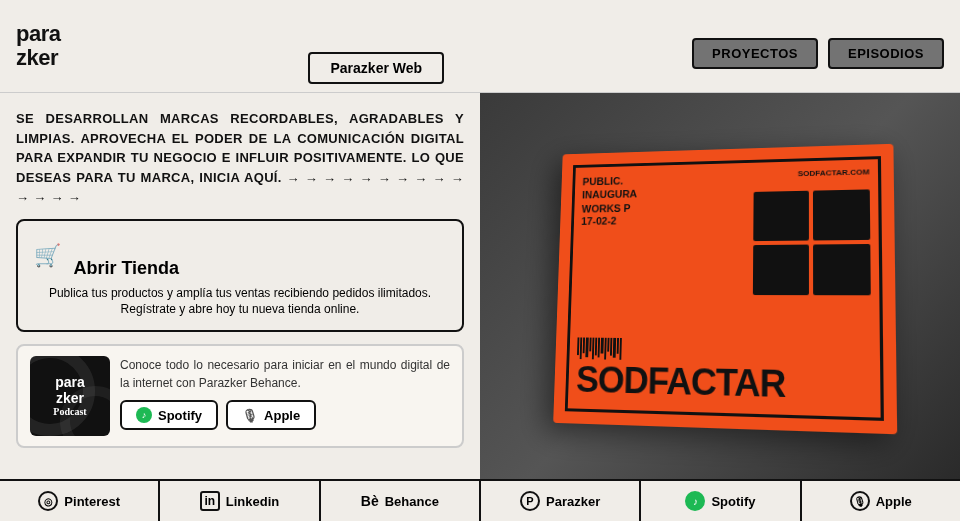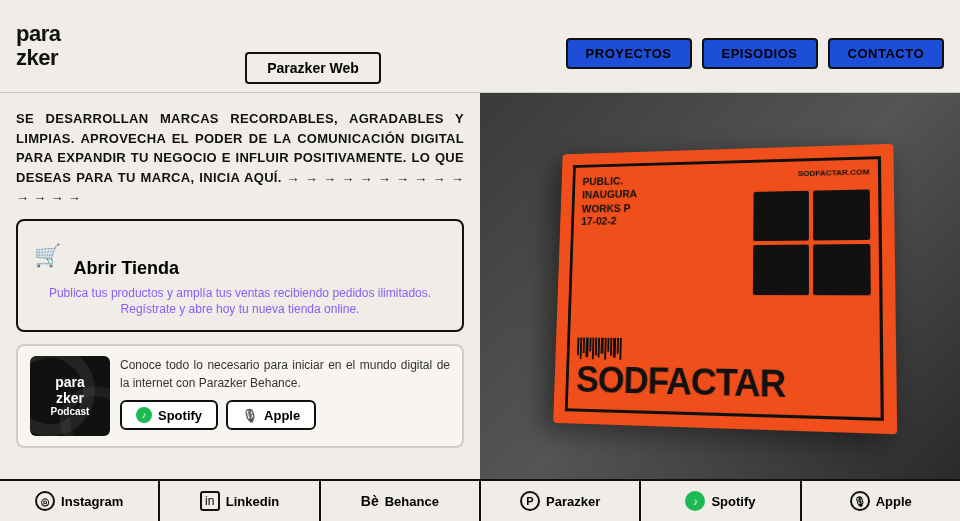--- a/index.html
+++ b/index.html
@@ -43,21 +43,21 @@
       font-weight: 700;
       cursor: pointer;
       border-radius: 4px;
     }
     .header-nav {
       display: flex;
       gap: 10px;
     }
     .nav-btn {
       border: 2px solid #111;
-      background: #1d4ed8;
+      background: #737373;
       padding: 6px 18px;
       font-size: 13px;
       font-weight: 700;
       cursor: pointer;
       border-radius: 4px;
       letter-spacing: 0.5px;
       margin-top: 15px;
     }
 
     
@@ -100,21 +100,21 @@
     .cart-icon {
       font-size: 22px;
     }
     .shop-title {
       font-size: 18px;
       font-weight: 900;
       margin-top: 25px;
     }
     .shop-desc {
       font-size: 12px;
-      color: #8b5cf6;
+      color: #000000;
       text-align: center;
       line-height: 1.4;
     }
 
     .podcast-card {
       border: 2px solid #ccc;
       border-radius: 8px;
       padding: 10px 12px;
       background: #f8f5f0;
       display: flex;
@@ -139,20 +139,21 @@
       overflow: hidden;
     }
     .podcast-logo-inner {
       font-size: 14px;
       font-weight: 900;
       line-height: 1.1;
     }
     .podcast-logo-sub {
       font-size: 10px;
       margin-top: 0;
+      font-family: Liberation Serif, serif;
     }
     .podcast-logo-ring {
       position: absolute;
       width: 90px;
       height: 90px;
       border: 12px solid rgba(255,255,255,0.08);
       border-radius: 50%;
       top: -10px;
       left: -25px;
     }
@@ -341,38 +342,37 @@
     }
     .footer-icon-square {
       width: 20px;
       height: 20px;
       border: 2px solid #111;
       border-radius: 3px;
       display: flex;
       align-items: center;
       justify-content: center;
       font-size: 12px;
-      font-weight: 400;
+      font-weight: 700;
     }
   </style>
 </head>
 <body>
 
 <div class="header">
   <div class="logo-text">
     <span>para</span><br>
     <span>zker</span>
   </div>
   <div class="header-center">
     <button class="parazker-web-btn">Parazker Web</button>
   </div>
   <nav class="header-nav">
     <button class="nav-btn">PROYECTOS</button>
     <button class="nav-btn">EPISODIOS</button>
-    <button class="nav-btn">CONTACTO</button>
   </nav>
 </div>
 
 <div class="main-content">
 
   <div class="left-panel">
 
     <p class="hero-text">SE DESARROLLAN MARCAS RECORDABLES, AGRADABLES Y LIMPIAS. APROVECHA EL PODER DE LA COMUNICACIÓN DIGITAL PARA EXPANDIR TU NEGOCIO E INFLUIR POSITIVAMENTE. LO QUE DESEAS PARA TU MARCA, INICIA AQUÍ. → → → → → → → → → → → → → →</p>
 
     <div class="shop-card">
@@ -447,21 +447,21 @@
       </div>
     </div>
   </div>
 
 </div>
 
 <div class="footer">
 
   <div class="footer-item">
     <span class="footer-icon-circle">◎</span>
-    <span>Instagram</span>
+    <span>Pinterest</span>
   </div>
 
   <div class="footer-item">
     <span class="footer-icon-square">in</span>
     <span>Linkedin</span>
   </div>
 
   <div class="footer-item">
     <span style="font-size:14px; font-weight:900;">Bè</span>
     <span>Behance</span>

